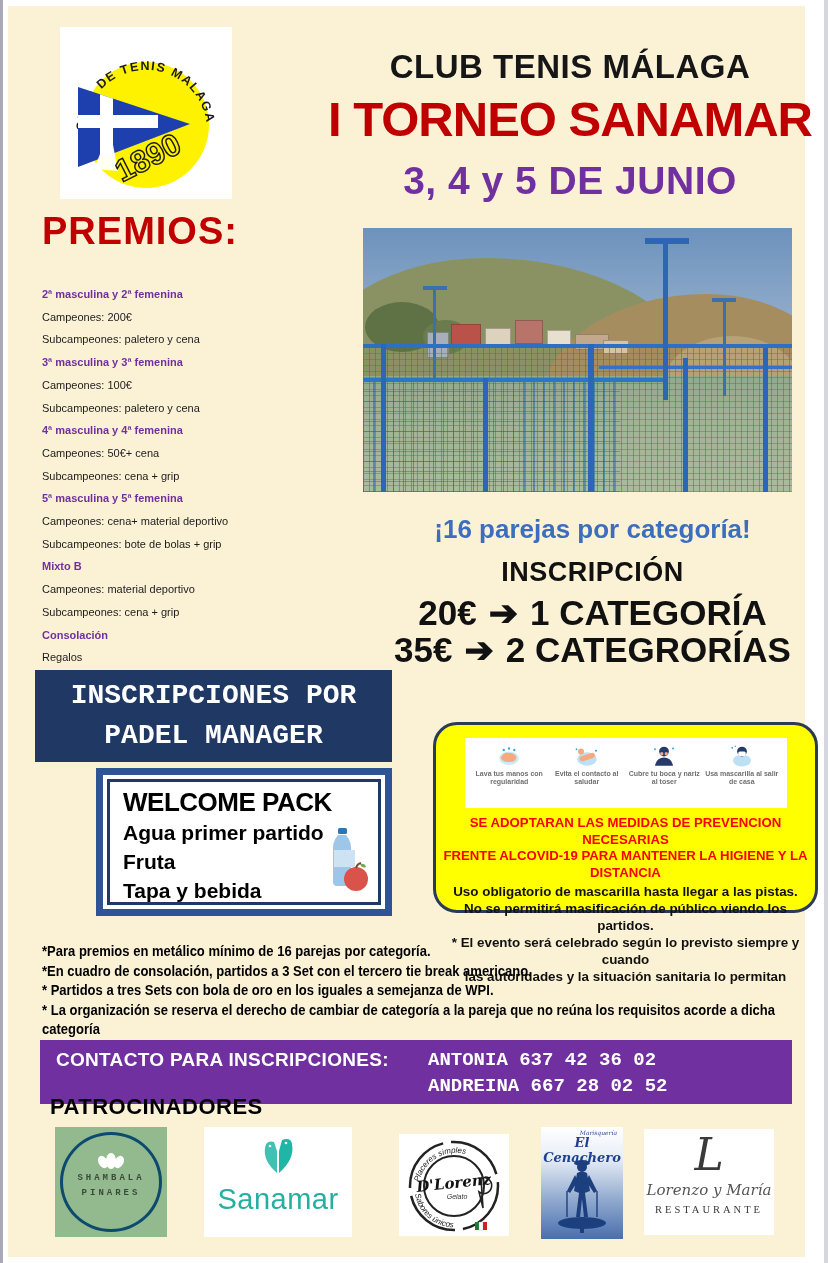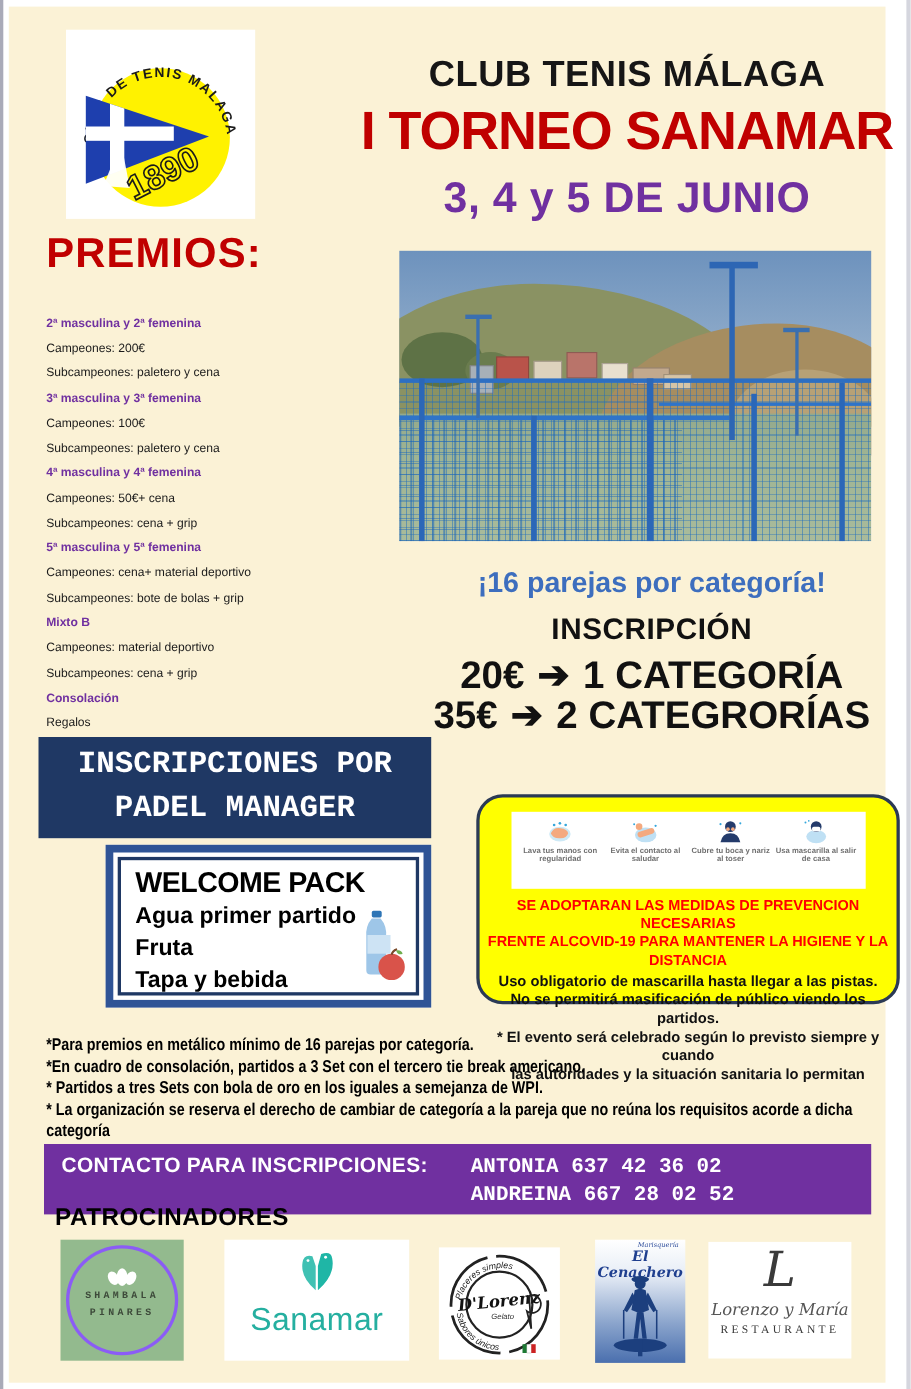--- a/index.html
+++ b/index.html
@@ -99,24 +99,24 @@
 
   
   .contact-bar { left:40px; top:1024px; width:752px; height:64px; background:#7030A0;margin-top:16px; }
   .contact-label { position:absolute; left:16px; top:9px; font-size:19px; font-weight:bold; color:#fff; letter-spacing:.3px; }
   .contact-phones { position:absolute; left:388px; top:7px; font-size:19px; font-weight:bold; color:#fff; line-height:26px;font-family:Liberation Mono, monospace; }
 
   
   .sponsors-heading { left:50px; top:1094px; font-size:22px; font-weight:900; color:#000; letter-spacing:.5px; }
   .sp { background:#fff; }
   .sp-shambala { left:55px; top:1127px; width:112px; height:110px; background:#93BA8E; }
-  .sh-circle { position:absolute; inset:5px; border:3px solid #8b5cf6; border-radius:50%; text-align:center; }
+  .sh-circle { position:absolute; inset:5px; border:3px solid #0c4a6e; border-radius:50%; text-align:center; }
   .sh-line { font-family:"Liberation Mono", monospace; font-size:9px; letter-spacing:3px; color:#3d4a3a; font-weight:bold; line-height:15px; }
   .sh-lotus { margin:12px auto 2px; display:block; }
-  .sp-sanamar { left:204px; top:1127px; width:168px; height:110px; text-align:center; }
+  .sp-sanamar { left:204px; top:1127px; width:148px; height:110px; text-align:center; }
   .sn-logo { margin-top:8px; }
   .sn-text { font-size:29px; color:#25AFA0; letter-spacing:.5px; margin-top:2px; }
   .sp-dlorenz { left:399px; top:1134px; width:110px; height:102px; }
   .sp-cenachero { left:541px; top:1127px; width:82px; height:112px;
       background:linear-gradient(180deg,#ffffff 0%,#e7edf6 28%,#8aa4cc 68%,#4a6fae 100%); overflow:hidden; }
   .cn-top { position:absolute; right:6px; top:2px; font-family:"DejaVu Serif", serif; font-style:italic; font-size:6px; color:#2a4a9a; }
   .cn-name { position:absolute; left:0; top:8px; width:100%; text-align:center; font-family:"DejaVu Serif", serif;
              font-style:italic; font-size:13px; font-weight:bold; color:#1f3f8f; }
   .cn-fig { position:absolute; left:50%; top:30px; transform:translateX(-50%); }
   .sp-lorenzo { left:644px; top:1129px; width:130px; height:106px; text-align:center; }

